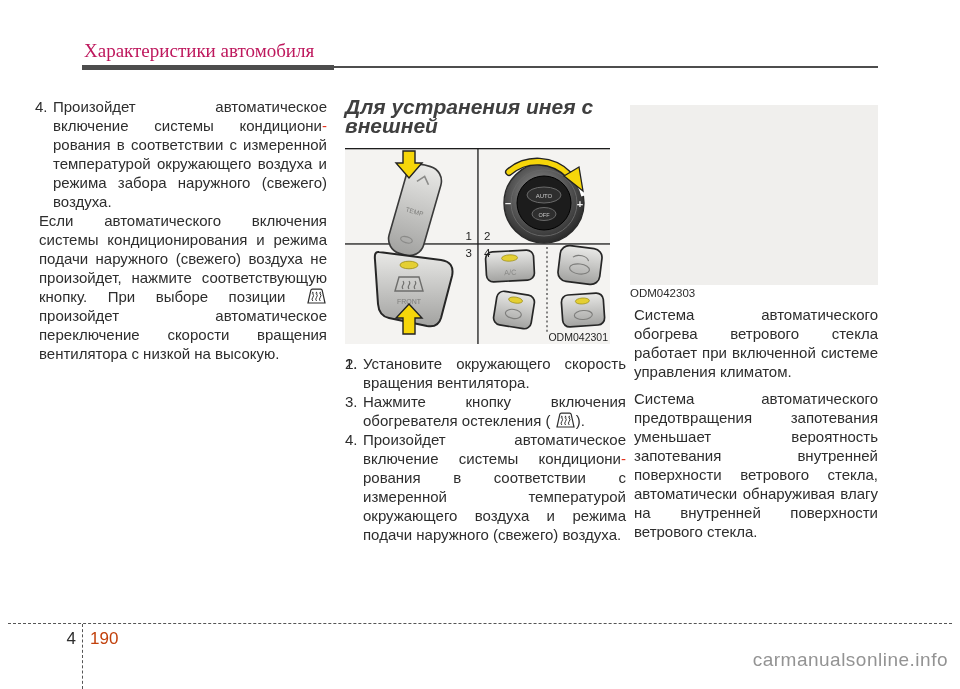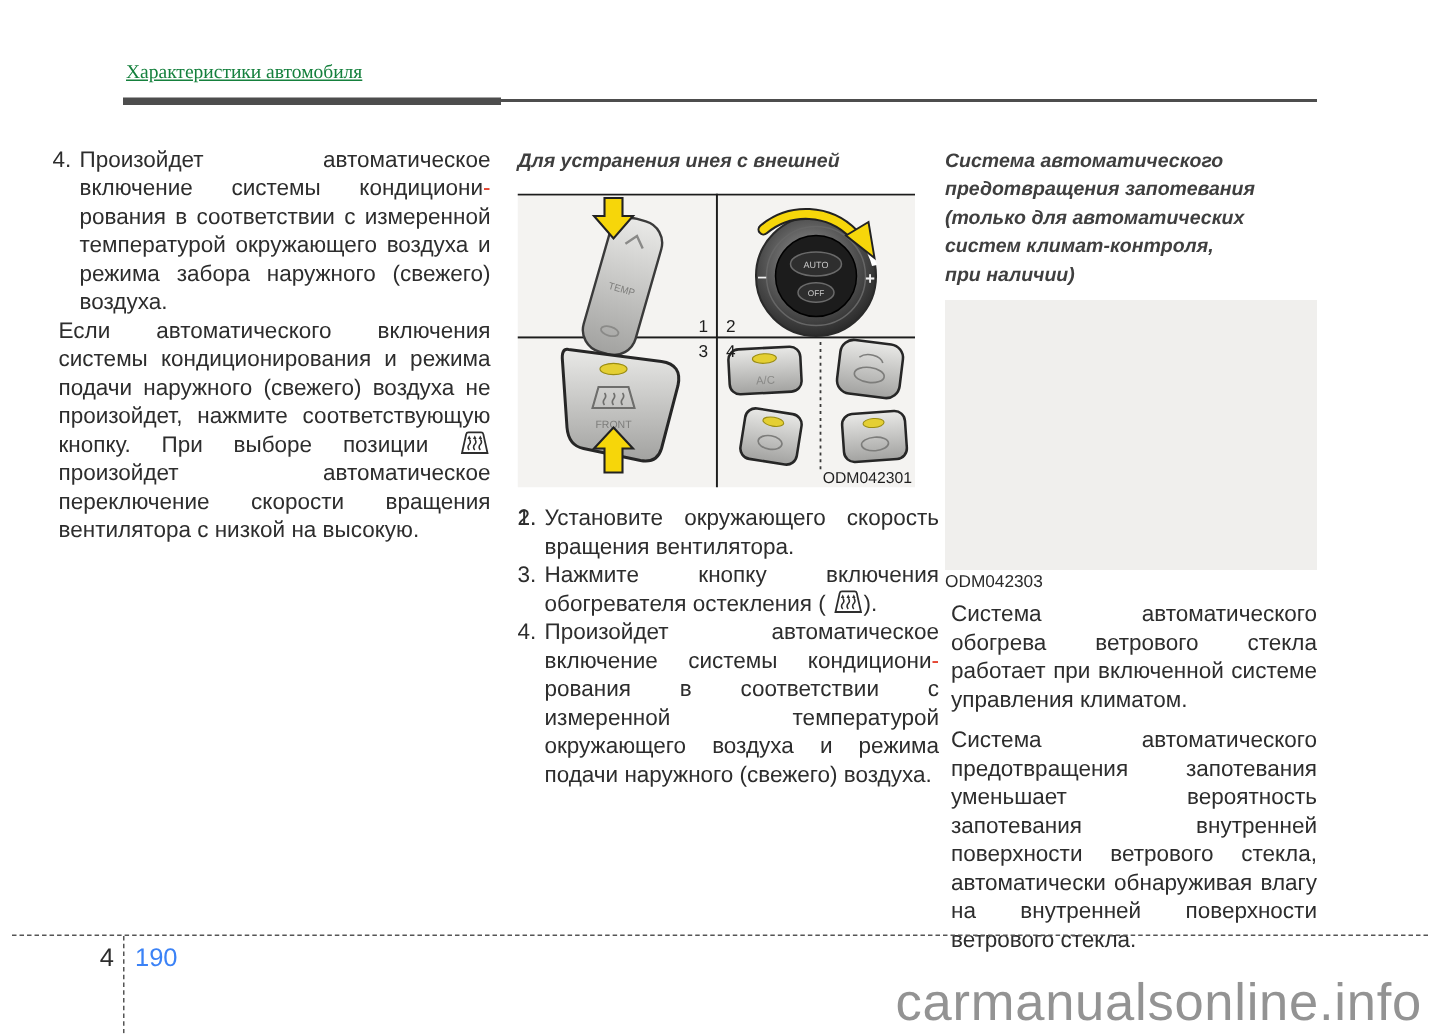--- a/index.html
+++ b/index.html
@@ -1,54 +1,54 @@
 <!DOCTYPE html>
 <html><head>
 <meta charset="utf-8">
 <style>
   html,body{margin:0;padding:0;background:#ffffff;}
   .page{position:relative;width:960px;height:689px;background:#ffffff;overflow:hidden;
         font-family:"Liberation Sans",sans-serif;color:#2d2d2d;}
 
   
   .hdr-title{position:absolute;left:84px;top:40px;font-family:"Liberation Serif",serif;
-             font-size:13px;color:#15803d;text-decoration:underline;}
+             font-size:19px;color:#be185d;}
   .hdr-bar{position:absolute;left:82px;top:65px;width:252px;height:5px;background:#4d4d4d;}
   .hdr-line{position:absolute;left:334px;top:66px;width:544px;height:2px;background:#4d4d4d;}
 
   
   .col{position:absolute;top:97px;font-size:15px;line-height:19px;}
   .col1{left:35px;width:292px;}
   .col2{left:345px;width:281px;}
   .col3{left:630px;width:248px;}
   .j{text-align:justify;}
   .hang{position:relative;padding-left:18px;}
   .hang .num{position:absolute;left:0;top:0;}
-  .colhead{font-weight:bold;font-style:italic;color:#3f3f3f;font-size:13px;line-height:19px;}
+  .colhead{font-weight:bold;font-style:italic;color:#3f3f3f;font-size:21px;line-height:19px;}
   .redhy{color:#e2341f;}
   .para{margin:0 0 0 4px;}
   .icon-inline{display:inline-block;vertical-align:-2px;}
 
   
   .fig1{margin-top:13px;}
   
   .fig2{margin-top:8px;}
   .fig2-box{width:248px;height:180px;background:#f0efed;}
   .fig2-label{font-size:11.5px;color:#2a2a2a;text-align:left;line-height:14px;margin-top:1px;}
 
   .steps{margin-top:6px;}
   .step{position:relative;padding-left:18px;text-align:justify;}
   .step .num{position:absolute;left:0;top:0;}
 
   
   .foot-dash{position:absolute;left:8px;top:623px;width:944px;border-top:1.5px dashed #555;}
   .foot-vdash{position:absolute;left:82px;top:624px;height:65px;border-left:1.5px dashed #555;}
   .foot-sec{position:absolute;left:48px;top:629px;width:28px;text-align:right;font-size:17px;color:#2d2d2d;}
-  .foot-page{position:absolute;left:90px;top:629px;font-size:17px;color:#3b82f6;}
-  .watermark{position:absolute;right:12px;top:649px;font-size:35px;color:#939393;letter-spacing:0.5px;}
+  .foot-page{position:absolute;left:90px;top:629px;font-size:17px;color:#c2410c;}
+  .watermark{position:absolute;right:12px;top:649px;font-size:19px;color:#939393;letter-spacing:0.5px;}
 </style>
 </head>
 <body>
 
 <div class="page">
 
   <div class="hdr-title">Характеристики автомобиля</div>
   <div class="hdr-bar"></div>
   <div class="hdr-line"></div>
 
@@ -178,27 +178,20 @@
           <path d="M5.6,5.6 L6.8,3.4 L8,5.6 Z M9.3,5.6 L10.5,3.4 L11.7,5.6 Z M13,5.6 L14.2,3.4 L15.4,5.6 Z" fill="#2e2e2e"></path>
         </svg><span>).</span>
       </div>
       <div class="step">
         <span class="num">4.</span><span>Произойдет автоматическое включение системы кондициони</span><span class="redhy">-</span><span>рования в соответствии с измеренной температурой окружающего воздуха и режима подачи наружного (свежего) воздуха.</span>
       </div>
     </div>
   </div>
 
   <div class="col col3">
-    <div class="colhead">
-      <div>Система автоматического</div>
-      <div>предотвращения запотевания</div>
-      <div>(только для автоматических</div>
-      <div>систем климат-контроля,</div>
-      <div>при наличии)</div>
-    </div>
     <div class="fig2">
       <div class="fig2-box"></div>
       <div class="fig2-label">ODM042303</div>
     </div>
     <div class="j para" style="margin-top:5px;">Система автоматического обогрева ветрового стекла работает при включенной системе управления климатом.</div>
     <div class="j para" style="margin-top:8px;">Система автоматического предотвращения запотевания уменьшает вероятность запотевания внутренней поверхности ветрового стекла, автоматически обнаруживая влагу на внутренней поверхности ветрового стекла.</div>
   </div>
 
   <div class="foot-dash"></div>
   <div class="foot-vdash"></div>

